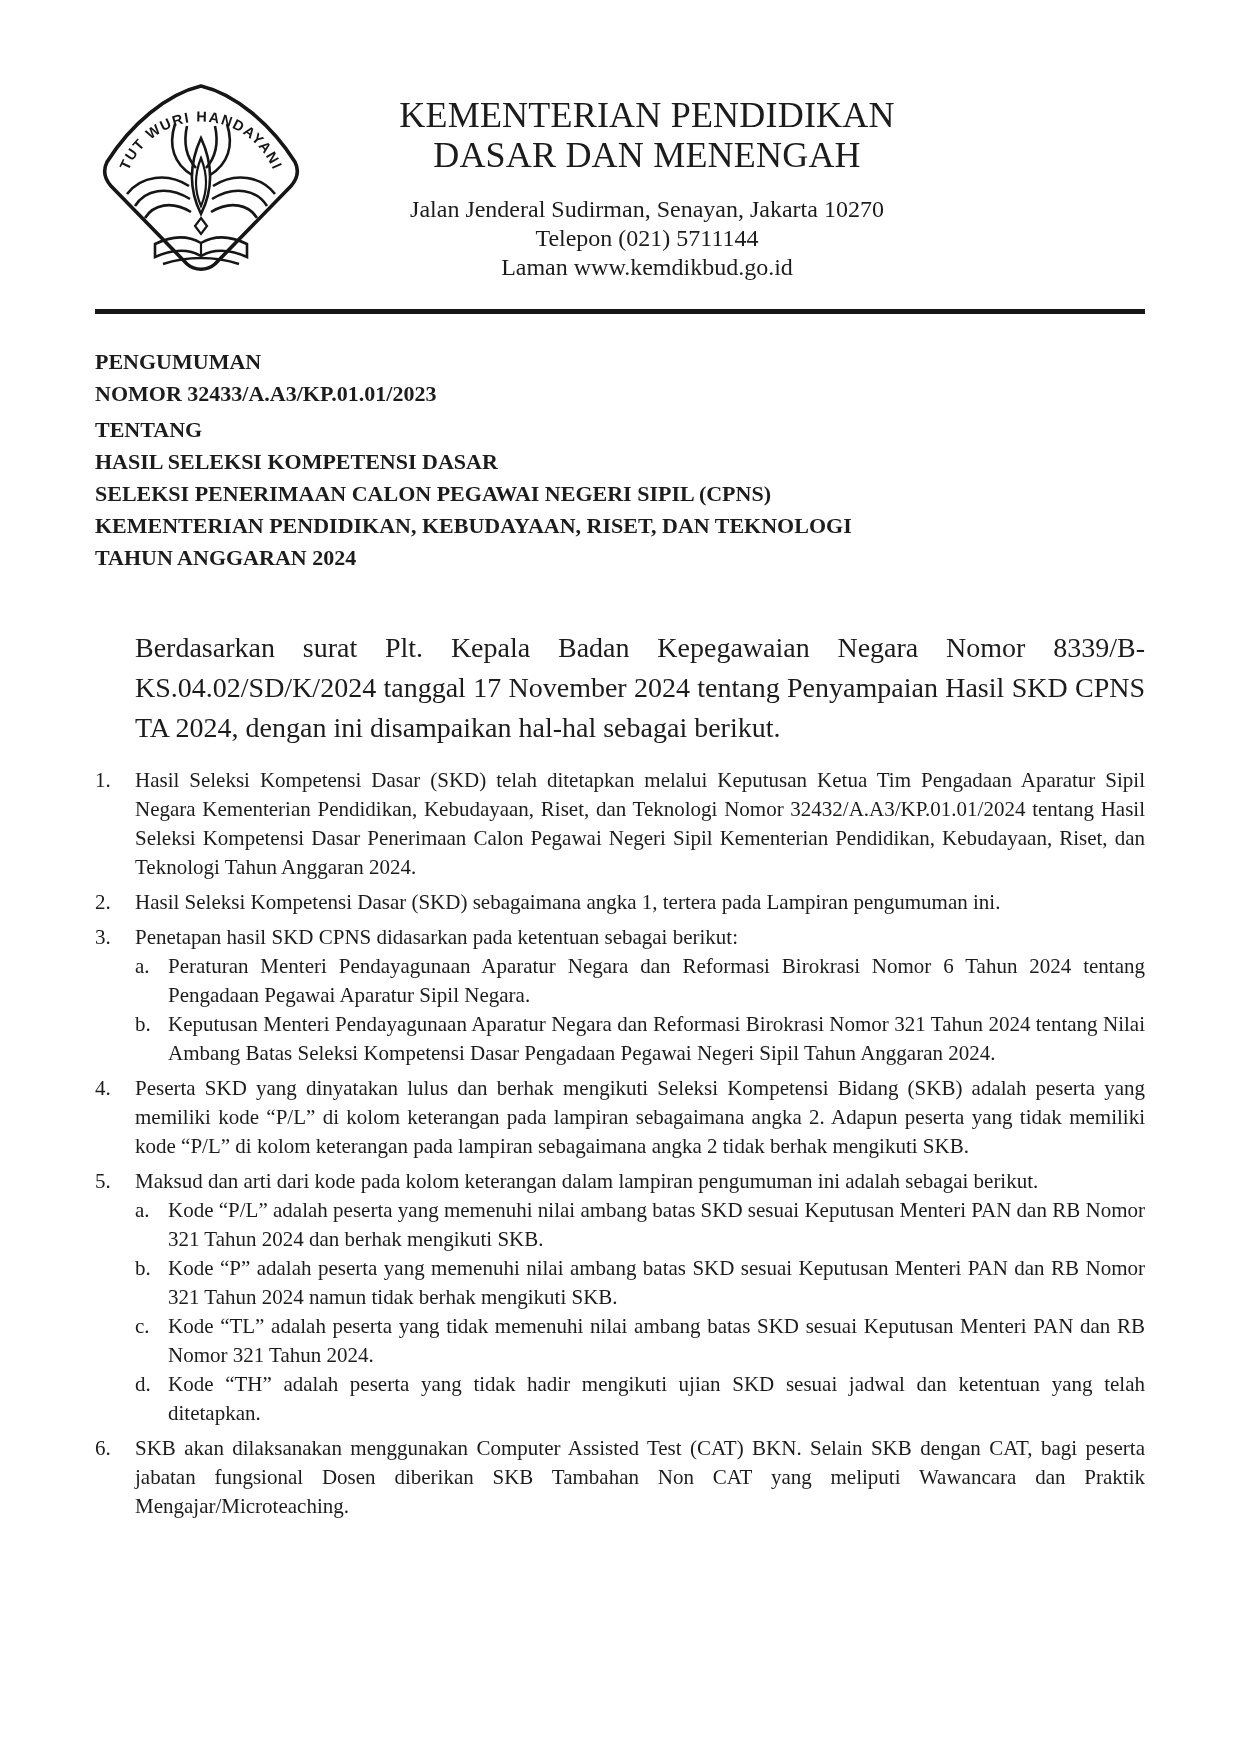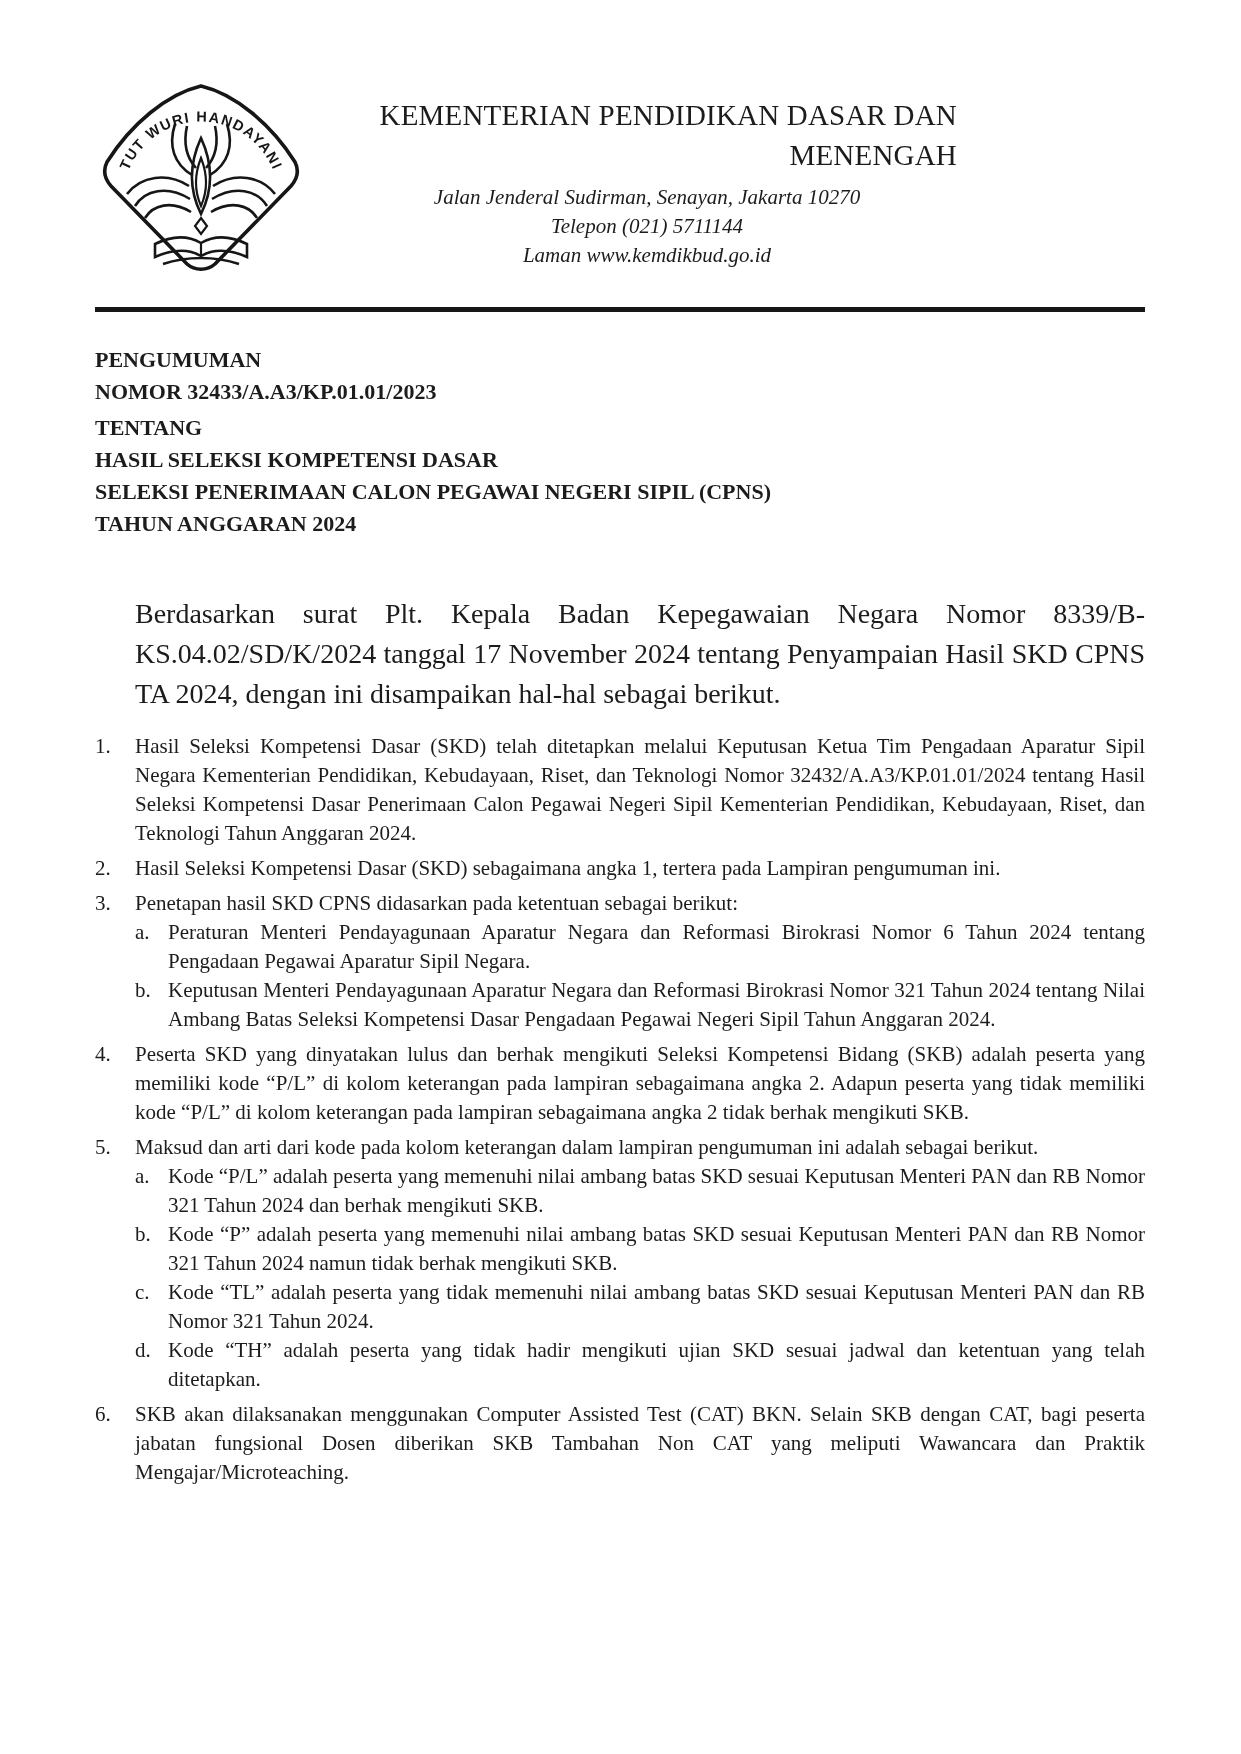--- a/index.html
+++ b/index.html
@@ -14,28 +14,27 @@
     box-sizing: border-box;
     padding: 78px 96px 0 95px;
     overflow: hidden;
   }
 
   
   .header { display: flex; align-items: flex-start; }
   .logo-wrap { width: 212px; flex: 0 0 212px; }
   .head-text { flex: 1 1 auto; text-align: center; margin-right: 158px; }
   .ministry {
-    font-size: 29px;
+    font-size: 36px;
     line-height: 40px;
     max-width: 620px;
     margin: 17px auto 0 auto;
     letter-spacing: 0.2px;
-    text-align: right;
   }
-  .address { margin-top: 8px; font-size: 21px; line-height: 29px; font-style: italic; }
+  .address { margin-top: 20px; font-size: 24px; line-height: 29px; }
 
   .divider { margin-top: 27px; border-top: 5px solid #161616; height: 0; }
 
   
   .title-block { font-weight: bold; font-size: 22px; line-height: 32px; }
   .tb1 { margin-top: 32px; }
   .tb2 { margin-top: 4px; }
 
   
   .intro {
@@ -118,20 +117,21 @@
   <div class="divider"></div>
 
   <div class="title-block tb1">
     <div>PENGUMUMAN</div>
     <div>NOMOR 32433/A.A3/KP.01.01/2023</div>
   </div>
   <div class="title-block tb2">
     <div>TENTANG</div>
     <div>HASIL SELEKSI KOMPETENSI DASAR</div>
     <div>SELEKSI PENERIMAAN CALON PEGAWAI NEGERI SIPIL (CPNS)</div>
+    <div>KEMENTERIAN PENDIDIKAN, KEBUDAYAAN, RISET, DAN TEKNOLOGI</div>
     <div>TAHUN ANGGARAN 2024</div>
   </div>
 
   <div class="intro">Berdasarkan surat Plt. Kepala Badan Kepegawaian Negara Nomor 8339/B-KS.04.02/SD/K/2024 tanggal 17 November 2024 tentang Penyampaian Hasil SKD CPNS TA 2024, dengan ini disampaikan hal-hal sebagai berikut.</div>
 
   <div class="list">
 
     <div class="item">
       <div class="num">1.</div>
       <div class="itext">Hasil Seleksi Kompetensi Dasar (SKD) telah ditetapkan melalui Keputusan Ketua Tim Pengadaan Aparatur Sipil Negara Kementerian Pendidikan, Kebudayaan, Riset, dan Teknologi Nomor 32432/A.A3/KP.01.01/2024 tentang Hasil Seleksi Kompetensi Dasar Penerimaan Calon Pegawai Negeri Sipil Kementerian Pendidikan, Kebudayaan, Riset, dan Teknologi Tahun Anggaran 2024.</div>

